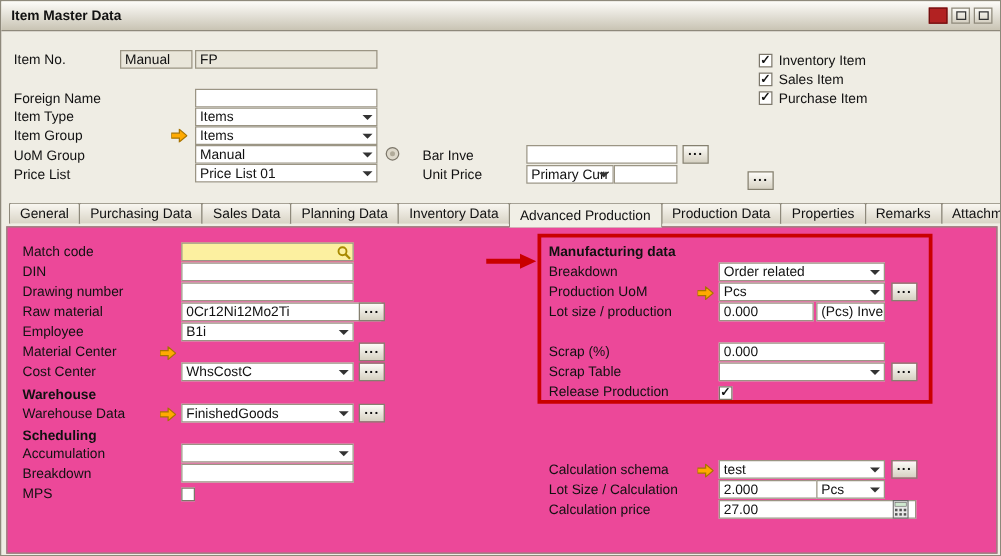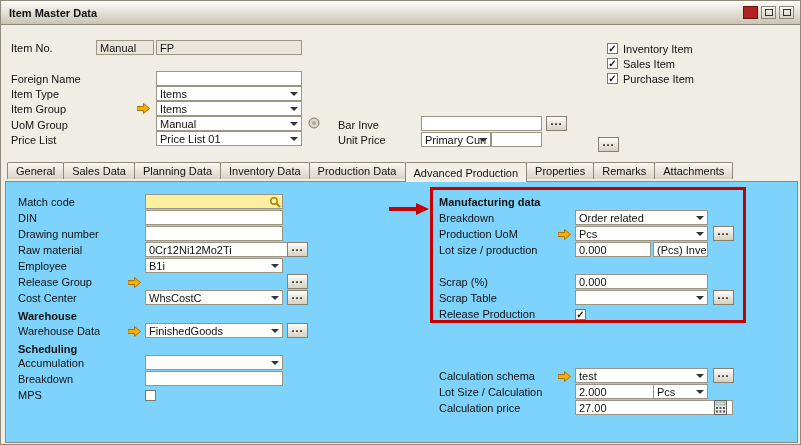--- a/index.html
+++ b/index.html
@@ -37,21 +37,21 @@
     font-size:10px;line-height:9px;text-align:center;font-weight:bold;}
   .cb.checked::after{content:"✓";position:relative;top:0px;}
   .linkarrow{position:absolute;width:13px;height:11px;}
   .fld-icon{position:absolute;right:1px;top:1px;}
   .tabs{position:absolute;left:6px;top:161px;right:0;height:20px;display:flex;align-items:flex-start;z-index:5;}
   .tab{height:17px;box-sizing:border-box;padding:2px 8px 0;white-space:nowrap;
     background:linear-gradient(#f9f7f1,#d8d3c5);border:1px solid #8e897b;border-bottom:none;
     border-radius:2px 2px 0 0;margin-right:-1px;}
   .tab.active{height:20px;padding-top:4px;background:#f1efe6;position:relative;z-index:6;}
   .panel{position:absolute;left:4px;top:180px;width:793px;height:262px;box-sizing:border-box;
-    border:1px solid #8e897b;background:#7dd3fc;}
+    border:1px solid #8e897b;background:#ec4899;}
   .redbox{position:absolute;left:424px;top:5px;width:316px;height:136px;box-sizing:border-box;
     border:3px solid #c90000;z-index:10;pointer-events:none;}
   .redarrow{position:absolute;left:382px;top:19px;z-index:10;pointer-events:none;}
 </style>
 </head>
 <body>
 
 <div class="window">
 
   <div class="titlebar">
@@ -104,25 +104,26 @@
 
   <div class="cb checked" style="left:606px;top:42px"></div>
   <div class="lbl" style="left:622px;top:42px">Inventory Item</div>
   <div class="cb checked" style="left:606px;top:57px"></div>
   <div class="lbl" style="left:622px;top:57px">Sales Item</div>
   <div class="cb checked" style="left:606px;top:72px"></div>
   <div class="lbl" style="left:622px;top:72px">Purchase Item</div>
 
   <div class="tabs">
     <div class="tab">General</div>
+    <div class="tab">Purchasing Data</div>
     <div class="tab">Sales Data</div>
     <div class="tab">Planning Data</div>
     <div class="tab">Inventory Data</div>
+    <div class="tab active">Advanced Production</div>
     <div class="tab">Production Data</div>
-    <div class="tab active">Advanced Production</div>
     <div class="tab">Properties</div>
     <div class="tab">Remarks</div>
     <div class="tab">Attachments</div>
   </div>
 
   <div class="panel">
 
     <div class="lbl" style="left:12px;top:14px">Match code</div>
     <div class="fld yellow" style="left:139px;top:12px;width:138px"><span></span><span class="fld-icon"><svg width="12" height="12">
             <circle cx="5" cy="5" r="3.2" fill="none" stroke="#a88a00" stroke-width="1.5"></circle>
@@ -135,21 +136,21 @@
     <div class="lbl" style="left:12px;top:46px">Drawing number</div>
     <div class="fld" style="left:139px;top:44px;width:138px"></div>
 
     <div class="lbl" style="left:12px;top:62px">Raw material</div>
     <div class="combo" style="left:139px;top:60px;width:160px"><span>0Cr12Ni12Mo2Ti</span><span class="arr"></span></div>
     <div class="dots" style="left:281px;top:60px">...</div>
 
     <div class="lbl" style="left:12px;top:78px">Employee</div>
     <div class="combo" style="left:139px;top:76px;width:138px"><span>B1i</span><span class="arr"></span></div>
 
-    <div class="lbl" style="left:12px;top:94px">Release Group</div>
+    <div class="lbl" style="left:12px;top:94px">Material Center</div>
     <span class="linkarrow" style="left:122px;top:95px"><svg width="13" height="11" viewBox="0 0 13 11">
           <path d="M0 3.5 h6.5 V0.5 L12.5 5.5 L6.5 10.5 V7.5 H0 Z" fill="#ffaa00" stroke="#a87400" stroke-width="1"></path>
         </svg></span>
     <div class="dots" style="left:281px;top:92px">...</div>
 
     <div class="lbl" style="left:12px;top:110px">Cost Center</div>
     <div class="combo" style="left:139px;top:108px;width:138px"><span>WhsCostC</span><span class="arr"></span></div>
     <div class="dots" style="left:281px;top:108px">...</div>
 
     <div class="lbl bold" style="left:12px;top:128px">Warehouse</div>

